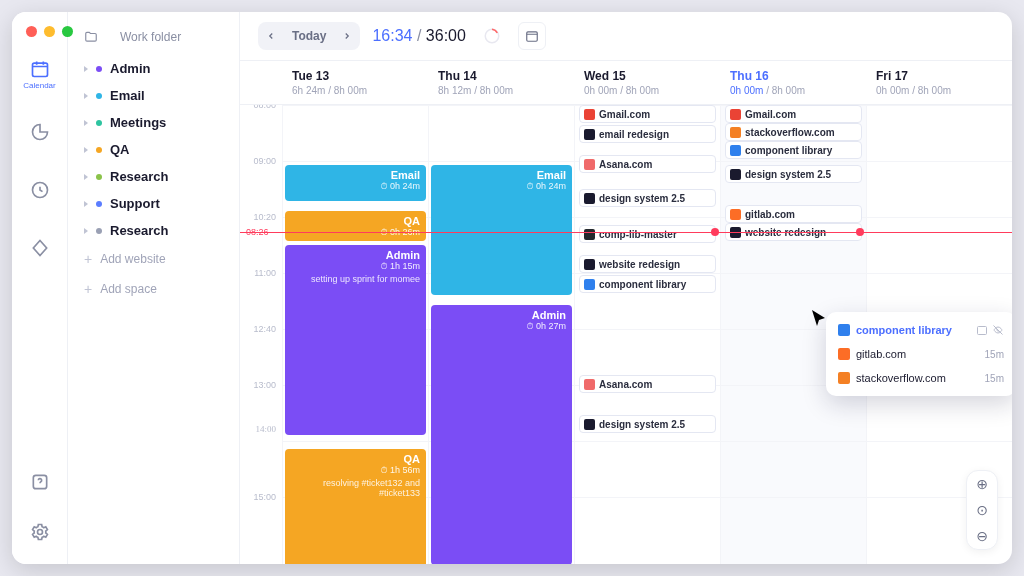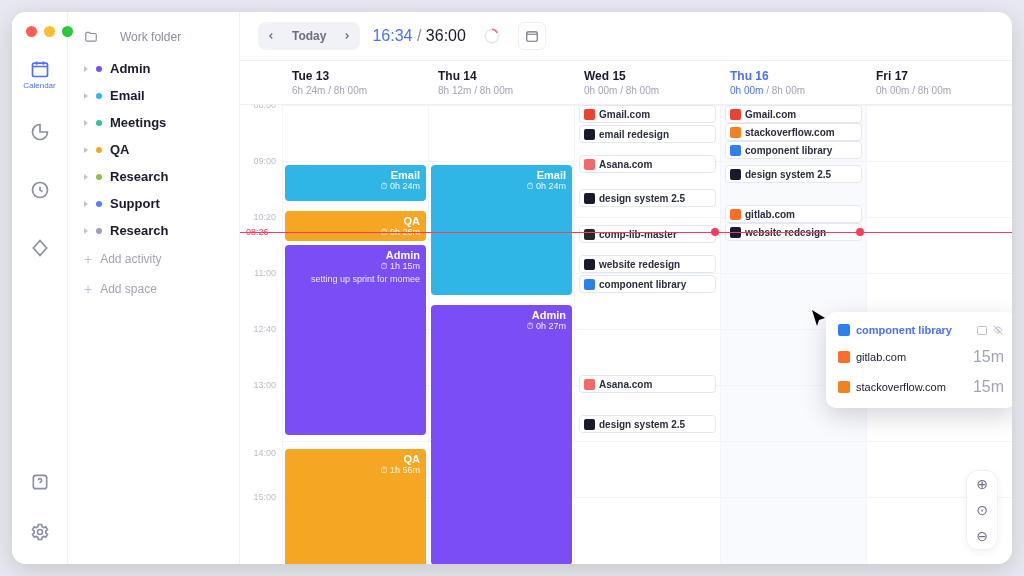--- a/index.html
+++ b/index.html
@@ -62,21 +62,21 @@
 .block .bn { font-size: 9px; opacity: 0.85; margin-top: 2px; padding-left: 9px; }
 
 .chip { position: absolute; left: 4px; right: 4px; height: 18px; background: #fff; border: 1px solid #e4e7f2; border-radius: 4px; display: flex; align-items: center; padding: 0 4px; gap: 4px; font-size: 10px; font-weight: 600; color: #2a2d3e; cursor: pointer; }
 .chip .ci { width: 11px; height: 11px; border-radius: 2px; flex-shrink: 0; }
 
 .popup { position: absolute; width: 190px; background: #fff; border-radius: 10px; box-shadow: 0 8px 24px rgba(20,24,60,0.18); padding: 6px; z-index: 20; }
 .popup-row { display: flex; align-items: center; gap: 6px; padding: 6px; border-radius: 6px; font-size: 11px; }
 .popup-row.head { font-weight: 700; color: #4c6fff; }
 .popup-row .pi { width: 12px; height: 12px; border-radius: 2px; }
 .popup-row .pt { flex: 1; }
-.popup-row .pd { font-size: 16px; color: #a0a4b8; }
+.popup-row .pd { font-size: 10px; color: #a0a4b8; }
 .popup-icons { display: flex; gap: 4px; color: #b8bccc; }
 .popup-icons svg { width: 12px; height: 12px; }
 
 .cursor { position: absolute; z-index: 30; pointer-events: none; }
 .cursor svg { width: 24px; height: 24px; }
 
 .zoomctrl { position: absolute; right: 14px; bottom: 14px; background: #fff; border: 1px solid #eef0f5; border-radius: 12px; display: flex; flex-direction: column; box-shadow: 0 2px 8px rgba(0,0,0,0.06); }
 .zoomctrl button { border: none; background: transparent; width: 30px; height: 26px; cursor: pointer; color: #6a6f85; font-size: 14px; }
 </style>
 </head>
@@ -166,21 +166,21 @@
         <span class="sb-dot" style="background:#5b7dff"></span>
         <span>Support</span>
       </div>
     <div class="sb-item">
         <span class="sb-chev"></span>
         <span class="sb-dot" style="background:#9aa0b4"></span>
         <span>Research</span>
       </div>
     <div class="sb-add">
         <span class="sb-plus">+</span>
-        <span>Add activity</span>
+        <span>Add website</span>
       </div>
     <div class="sb-add">
         <span class="sb-plus">+</span>
         <span>Add space</span>
       </div>
   </div>
 
   <div class="main">
     <div class="topbar">
       <div class="navpill">
@@ -233,21 +233,21 @@
     </div>
 
     <div class="grid">
       <div class="hourcol" id="hourcol">
           <div class="hourlabel" style="top: 0px;">08:00</div>
           <div class="hourlabel" style="top: 56px;">09:00</div>
           <div class="hourlabel" style="top: 112px;">10:20</div>
           <div class="hourlabel" style="top: 168px;">11:00</div>
           <div class="hourlabel" style="top: 224px;">12:40</div>
           <div class="hourlabel" style="top: 280px;">13:00</div>
-          <div class="hourlabel" style="top: 348px;">14:00</div>
+          <div class="hourlabel" style="top: 324px; font-family: Liberation Serif, serif;">14:00</div>
           <div class="hourlabel" style="top: 392px;">15:00</div>
         </div>
       <div class="daycol" id="col-mon">
           <div class="hline" style="top: 0px;"></div>
           <div class="hline" style="top: 56px;"></div>
           <div class="hline" style="top: 112px;"></div>
           <div class="hline" style="top: 168px;"></div>
           <div class="hline" style="top: 224px;"></div>
           <div class="hline" style="top: 280px;"></div>
           <div class="hline" style="top: 336px;"></div>
@@ -261,20 +261,21 @@
             <div class="bd">⏱ 0h 26m</div>
           </div>
           <div class="block" style="top: 140px; height: 190px; background: rgb(123, 77, 245);">
             <div class="bt">Admin</div>
             <div class="bd">⏱ 1h 15m</div>
             <div class="bn">setting up sprint for momee</div>
           </div>
           <div class="block" style="top: 344px; height: 120px; background: rgb(245, 166, 35);">
             <div class="bt">QA</div>
             <div class="bd">⏱ 1h 56m</div>
+            <div class="bn">resolving #ticket132 and #ticket133</div>
           </div>
         </div>
       <div class="daycol" id="col-tue">
           <div class="hline" style="top: 0px;"></div>
           <div class="hline" style="top: 56px;"></div>
           <div class="hline" style="top: 112px;"></div>
           <div class="hline" style="top: 168px;"></div>
           <div class="hline" style="top: 224px;"></div>
           <div class="hline" style="top: 280px;"></div>
           <div class="hline" style="top: 336px;"></div>

